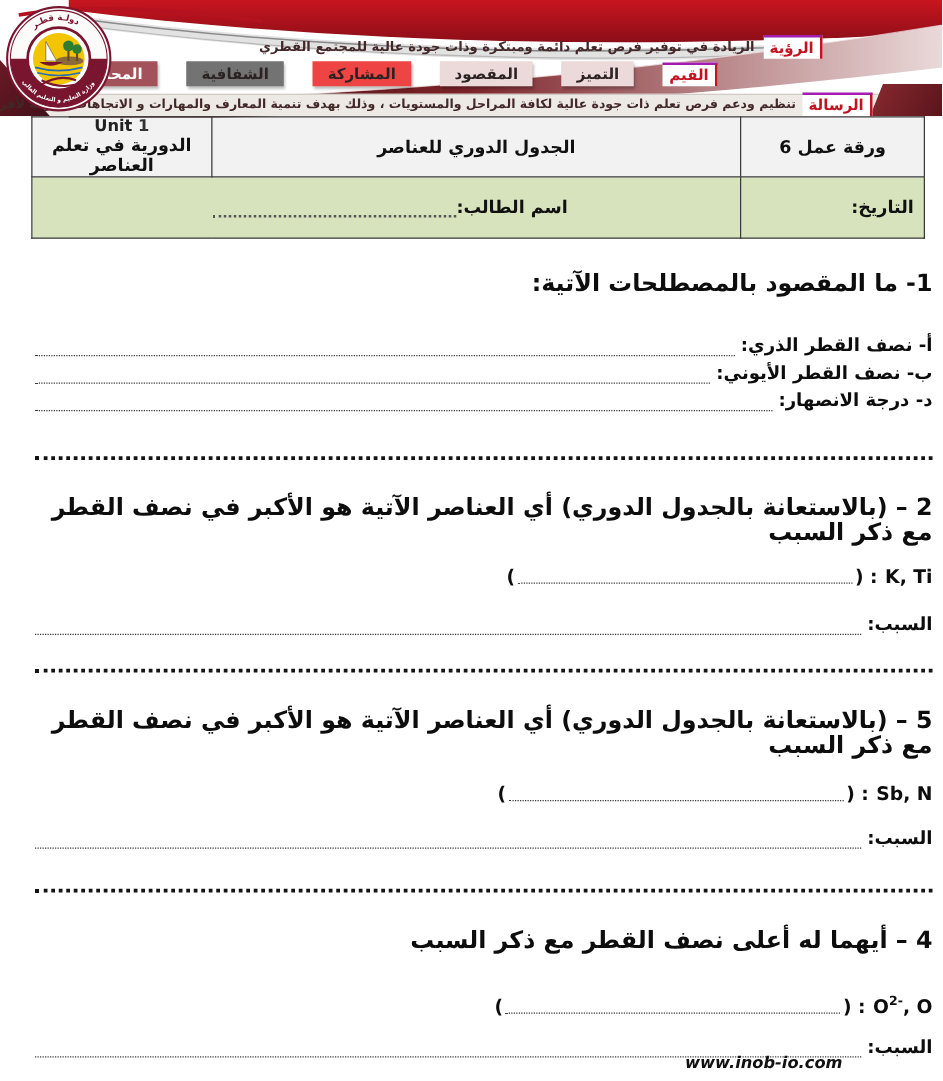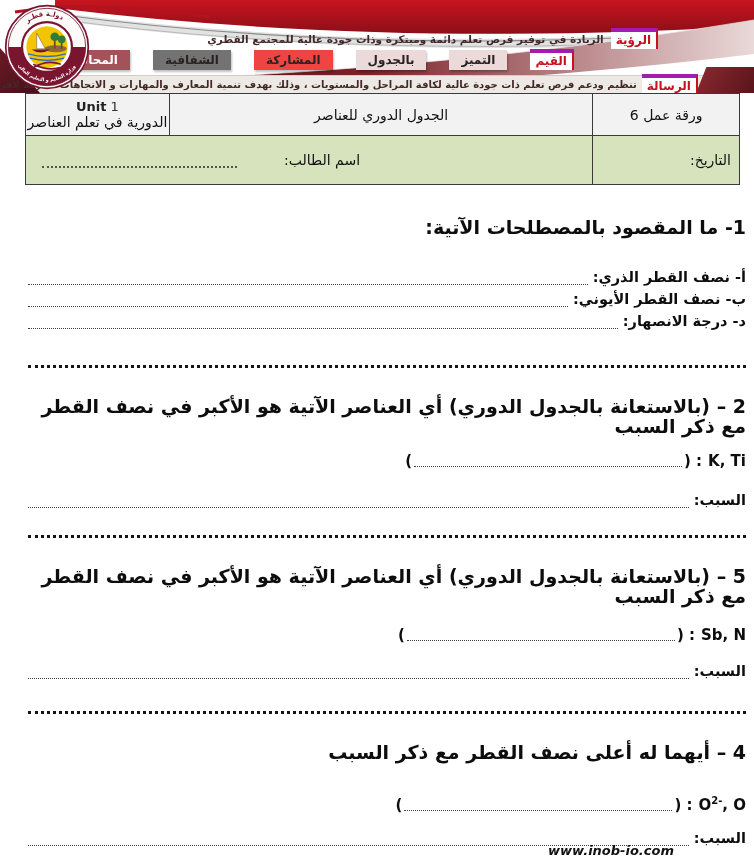--- a/index.html
+++ b/index.html
@@ -20,21 +20,21 @@
     background:linear-gradient(120deg,#8a2a30,#5a141b);
     clip-path:polygon(18% 0, 100% 0, 100% 100%, 0 100%);
   }
   .hrow { position:absolute; direction:rtl; display:flex; align-items:center; z-index:3; }
   .vision-row  { top:28px; right:96px; left:130px; gap:7px; }
   .values-row  { top:49px; right:180px; left:104px; gap:23px; }
   .mission-row { top:74px; right:56px; left:60px; gap:5px; }
   .tab {
     background:#fff; color:#c31320; font-weight:bold; font-size:12px;
     padding:0 5px 1px 5px; line-height:16px; white-space:nowrap;
-    border-top:4px solid #a21caf; border-right:2px solid #c31320;
+    border-top:2px solid #a21caf; border-right:2px solid #c31320;
   }
   .mini-text { font-size:10.5px; font-weight:bold; color:#432829; white-space:nowrap; }
   .badge {
     font-size:12px; font-weight:bold; padding:3px 12px; white-space:nowrap;
     color:#2b2323; box-shadow:1px 2px 2px rgba(0,0,0,.25);
   }
   .badge-0, .badge-1 { background:#ecd9d9; }
   .badge-2 { background:#ef4444; }
   .badge-3 { background:#737373; }
   .badge-4 { background:#a4525a; color:#fff; }
@@ -44,32 +44,32 @@
     background:linear-gradient(135deg,#6b1a24,#42101a);
     clip-path:polygon(0 0, 100% 100%, 0 100%);
   }
   
   .info-table {
     position:absolute; top:93px; left:25px; width:715px; z-index:5;
     direction:rtl; border:1.6px solid #3a3a3a; border-collapse:collapse;
   }
   .info-table td {
     border:1.2px solid #3a3a3a; text-align:center; vertical-align:middle;
-    font-weight:normal; color:#111;
+    font-weight:bold; color:#111;
   }
   .r1 td { height:42px; background:#f2f2f2; font-size:14px; }
   .r2 td { height:49px; background:#d6e3bc; font-size:14px; }
   .c-sheet { width:147px; }
   .c-title { width:424px; }
   .c-unit  { width:144px; font-size:12.5px; }
   .unit-en { color:#333; font-size:13px; }
   .unit-en b { color:#222; }
   .date-cell { text-align:right !important; padding-left:6px; padding-right:8px; }
   .name-cell { padding:0 10px; }
-  .name-line { display:flex; align-items:flex-end; justify-content:flex-end; direction:rtl;gap:47px; }
+  .name-line { display:flex; align-items:flex-end; justify-content:center; direction:rtl; }
   .name-line .lbl { white-space:nowrap; }
   .name-dots { width:195px; border-bottom:2px dotted #555; height:14px; margin-left:6px; }
   
   .content {
     position:absolute; top:185px; left:0; right:0; bottom:0; z-index:1;
     padding:0 8px 0 28px; direction:rtl; color:#0d0d0d;
   }
   .q-head { font-weight:bold; font-size:19px; line-height:20px; }
   .ans-line { display:flex; align-items:flex-end; height:22px; }
   .ans-line .lbl { font-weight:bold; font-size:14.5px; white-space:nowrap; }
@@ -124,21 +124,21 @@
     <div class="mission-wedge"></div>
 
     <div class="hrow vision-row">
       <span class="tab">الرؤية</span>
       <span class="mini-text">الريادة في توفير فرص تعلم دائمة ومبتكرة وذات جودة عالية للمجتمع القطري</span>
     </div>
 
     <div class="hrow values-row">
       <span class="tab">القيم</span>
       <span class="badge badge-0">التميز</span>
-      <span class="badge badge-1">بالجدول</span>
+      <span class="badge badge-1">المقصود</span>
       <span class="badge badge-2">المشاركة</span>
       <span class="badge badge-3">الشفافية</span>
       <span class="badge badge-4">المحاسبية</span>
     </div>
 
     <div class="hrow mission-row">
       <span class="tab">الرسالة</span>
       <span class="mini-text" style="font-size:10px;">تنظيم ودعم فرص تعلم ذات جودة عالية لكافة المراحل والمستويات ، وذلك بهدف تنمية المعارف والمهارات و الاتجاهات اللازمة لأفراد المجتمع القطري</span>
     </div>
 

